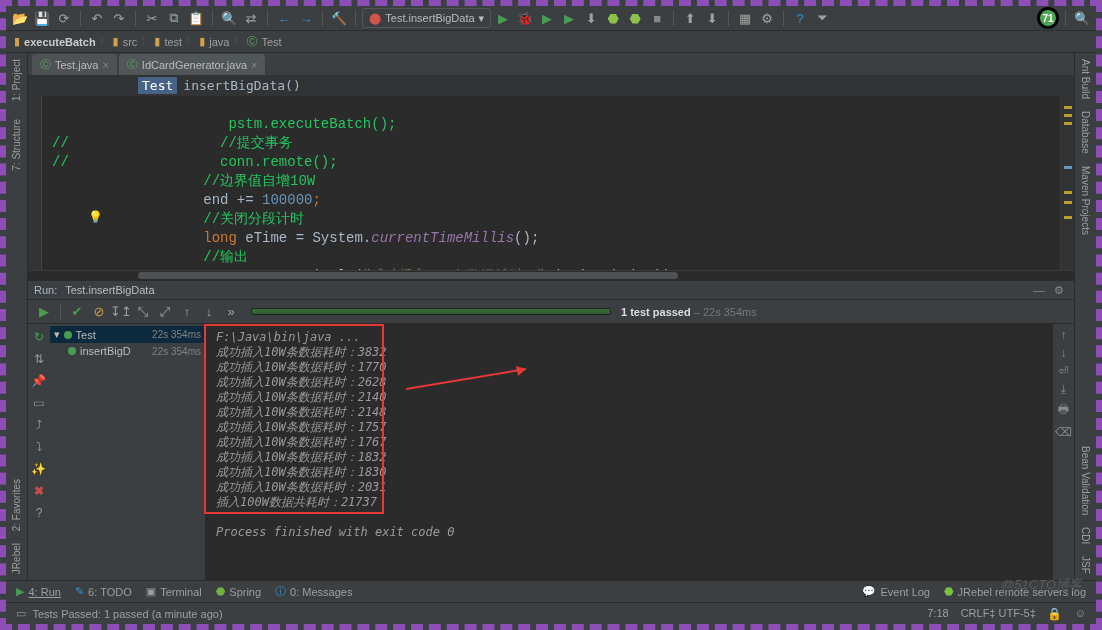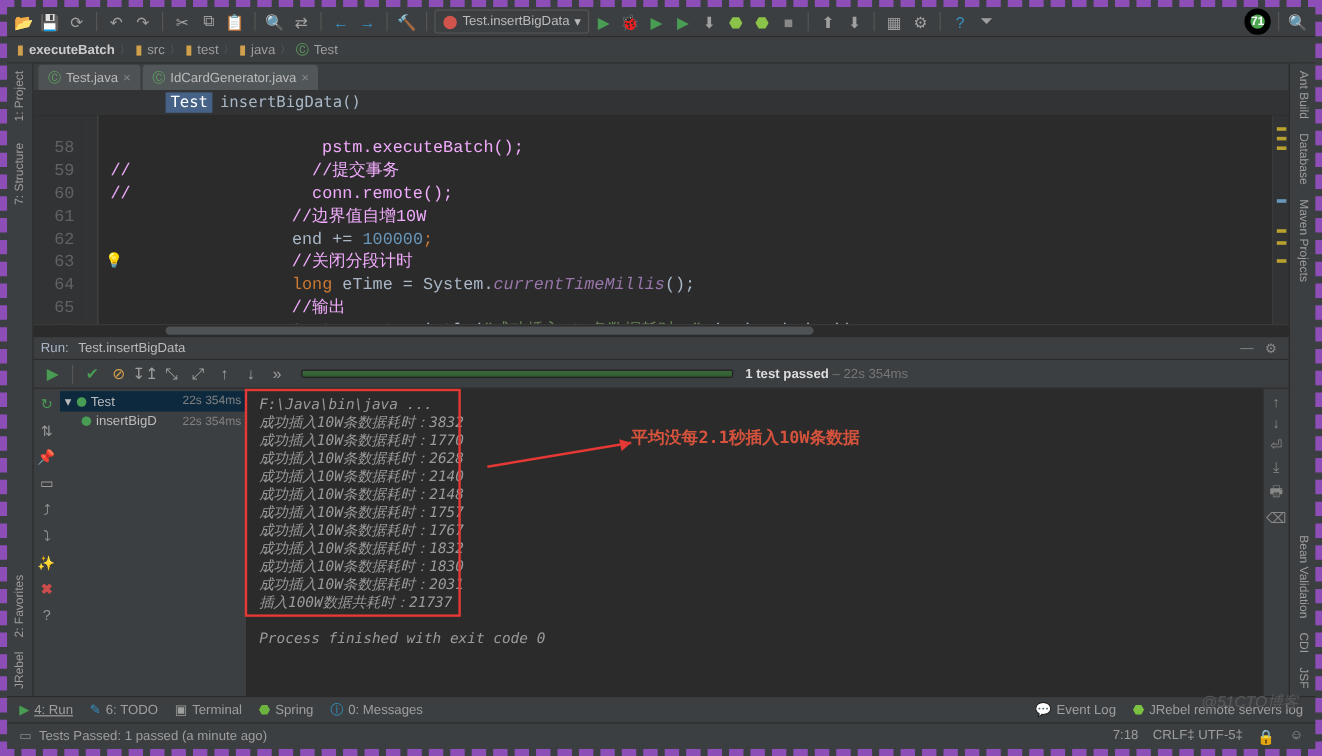--- a/index.html
+++ b/index.html
@@ -35,21 +35,21 @@
   }
   .tb-ico.green { color: #499c54; }
   .tb-ico.blue { color: #3592c4; }
   .conf-select {
     background: #3c3f41; color: #bbb; border: 1px solid #555; border-radius: 3px;
     height: 20px; padding: 0 6px; font-size: 11px; display: flex; align-items: center; gap: 4px;
   }
   .spacer { flex: 1; }
   .circle-badge {
     width: 22px; height: 22px; border-radius: 50%;
-    background: #4fa652; border: 5px solid #000000;
+    background: #4fa652; border: 3px solid #000000;
     color: #fff; font-size: 10px; display: flex; align-items: center; justify-content: center;
     font-weight: bold;
   }
 
   
   .crumbs {
     height: 22px; background: #3c3f41; display: flex; align-items: center;
     padding: 0 8px; font-size: 11px; color: #9e9e9e; gap: 4px;
     border-bottom: 1px solid #2b2b2b;
   }
@@ -90,21 +90,21 @@
   .gutter-breadcrumb .box2 { color: #a9b7c6; }
 
   .code-body { flex: 1; display: flex; background: #2b2b2b; overflow: hidden; font-family: "Consolas","Courier New",monospace; font-size: 14px; position: relative; }
   .gutter { width: 40px; background: #313335; color: #606366; text-align: right; padding: 0 6px; line-height: 19px; }
   .fold-col { width: 14px; background: #313335; border-right: 1px solid #444; position: relative; }
   .bulb { position: absolute; left: 60px; color: #e6b422; font-size: 12px; }
   .code-lines { flex: 1; padding-left: 10px; line-height: 19px; white-space: pre; overflow: hidden; }
   .kw { color: #cc7832; }
   .num { color: #6897bb; }
   .str { color: #6a8759; }
-  .cmt { color: #f0abfc; }
+  .cmt { color: #22c55e; }
   .static { color: #9876aa; font-style: italic; }
   .editor-scroll-right { width: 14px; background: #313335; border-left: 1px solid #3a3a3a; position: relative; }
   .marker { position: absolute; width: 8px; height: 3px; left: 3px; }
   .marker.w { background: #b8a12e; }
   .marker.i { background: #6897bb; }
 
   .h-scroll { height: 10px; background: #2b2b2b; position: relative; border-top: 1px solid #3a3a3a; }
   .h-thumb { position: absolute; left: 110px; width: 540px; top: 1px; height: 7px; background: #4e5254; border-radius: 4px; }
 
   
@@ -244,32 +244,20 @@
           <span class="file-close">×</span>
         </div>
       </div>
 
       <div class="gutter-breadcrumb">
         <span class="box1">Test</span>
         <span class="box2">insertBigData()</span>
       </div>
 
       <div class="code-body">
-        <div class="gutter">
-<div>&nbsp;</div>
-<div>58</div>
-            <div>59</div>
-            <div>60</div>
-            <div>61</div>
-            <div>62</div>
-            <div>63</div>
-            <div>64</div>
-            <div>65</div>
-            <div>66</div>
-        </div>
         <div class="fold-col"></div>
         <span class="bulb" style="top:114px">💡</span>
         <div class="code-lines">
 <span class="cmt">                     pstm.executeBatch();</span>
 <span class="cmt">//</span><span class="cmt">                  //提交事务</span>
 <span class="cmt">//</span><span class="cmt">                  conn.remote();</span>
 <span class="cmt">                  //边界值自增10W</span>
 <span>                  </span><span>end </span><span>+= </span><span class="num">100000</span><span class="kw">;</span>
 <span class="cmt">                  //关闭分段计时</span>
 <span>                  </span><span class="kw">long </span><span>eTime = System.</span><span class="static">currentTimeMillis</span><span>();</span>
@@ -341,21 +329,20 @@
               <span>insertBigD</span>
               <span class="tree-time">22s 354ms</span>
             </div>
           </div>
           <div class="console-col">
             <div class="redbox" style="left:-2px; top:0px; width:180px; height:190px;"></div>
             <svg class="arrow-svg" style="left:200px; top:40px;" width="130" height="30">
               <line x1="0" y1="25" x2="120" y2="5" stroke="#e53935" stroke-width="2"></line>
               <polygon points="120,5 110,2 112,12" fill="#e53935"></polygon>
             </svg>
-            <div class="annot" style="left:320px; top:34px;">平均没每2.1秒插入10W条数据</div>
             <pre id="console-pre">F:\Java\bin\java ...
 成功插入10W条数据耗时：3832
 成功插入10W条数据耗时：1770
 成功插入10W条数据耗时：2628
 成功插入10W条数据耗时：2140
 成功插入10W条数据耗时：2148
 成功插入10W条数据耗时：1757
 成功插入10W条数据耗时：1767
 成功插入10W条数据耗时：1832
 成功插入10W条数据耗时：1830

